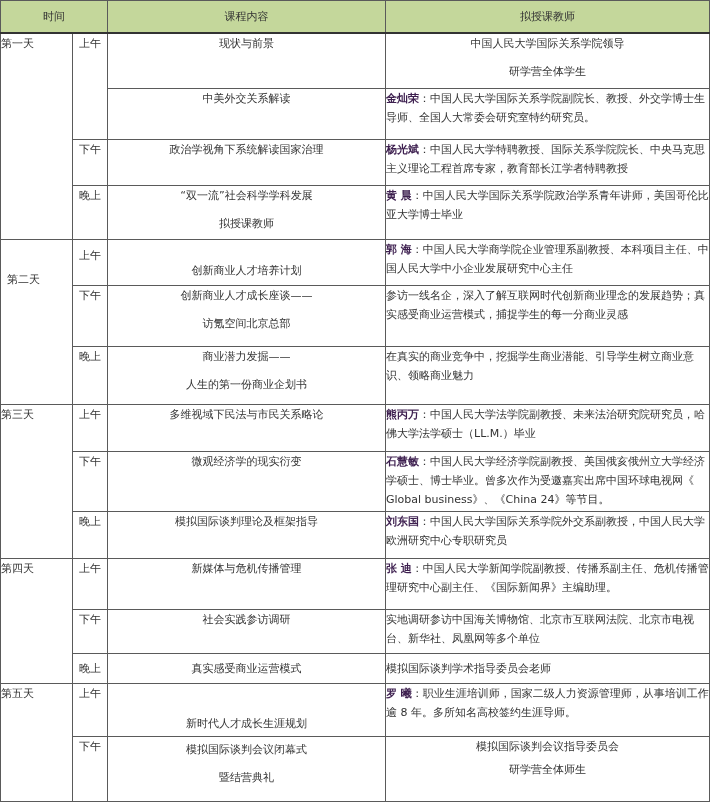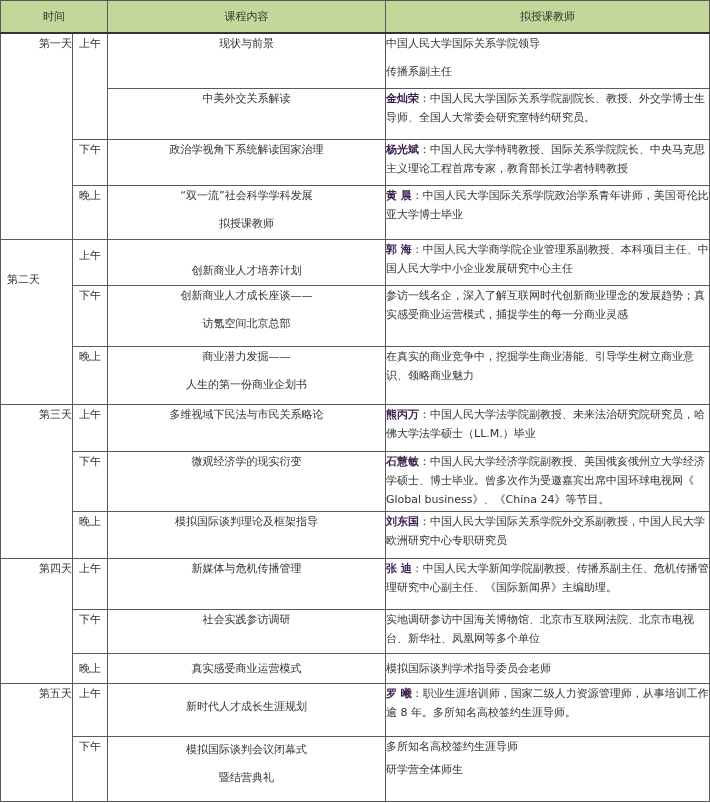--- a/index.html
+++ b/index.html
@@ -21,27 +21,27 @@
   }
   table.schedule thead th {
     background: #c4d79b;
     font-weight: normal;
     height: 31px;
     vertical-align: middle;
     text-align: center;
     color: #333333;
     border-bottom: 2px solid #333333;
   }
-  td.day { text-align: right; padding-top: 8px; }
+  td.day { text-align: left; padding-top: 8px; }
   td.day.mid { vertical-align: middle; text-align: left; padding-left: 6px; padding-top: 0; margin-left: 18px; }
   td.period { text-align: center; padding-top: 8px; }
   td.course { text-align: center; padding-top: 8px; }
   td.course .line + .line { margin-top: 9px; }
   td.teacher { text-align: left; padding: 8px 6px 4px 6px; }
-  td.teacher.center { }
+  td.teacher.center { text-align: center; }
   td.teacher.center .line + .line { margin-top: 9px; }
   .tname { font-weight: bold; color: #3d1f4f; }
   .bottom-border td { border-bottom: 3px solid #9a9a9a; }
 </style>
 </head>
 <body>
 
 <table class="schedule">
   <colgroup>
     <col style="width:72px">
@@ -59,21 +59,21 @@
   <tbody>
 
     <tr style="height:55px">
       <td rowspan="4" class="day">第一天</td>
       <td rowspan="2" class="period">上午</td>
       <td class="course">
         <div class="line">现状与前景</div>
       </td>
       <td class="teacher center">
         <div class="line">中国人民大学国际关系学院领导</div>
-        <div class="line">传播系副主任</div>
+        <div class="line">研学营全体学生</div>
       </td>
     </tr>
     <tr style="height:51px">
       <td class="course">
         <div class="line">中美外交关系解读</div>
       </td>
       <td class="teacher"><span class="tname">金灿荣</span><span>：中国人民大学国际关系学院副院长、教授、外交学博士生导师、全国人大常委会研究室特约研究员。</span></td>
     </tr>
     <tr style="height:46px">
       <td class="period">下午</td>
@@ -158,30 +158,30 @@
       <td class="period" style="padding-top:5px;">晚上</td>
       <td class="course" style="padding-top:5px;">
         <div class="line">真实感受商业运营模式</div>
       </td>
       <td class="teacher" style="padding-top:5px;"><span>模拟国际谈判学术指导委员会老师</span></td>
     </tr>
 
     <tr style="height:53px">
       <td rowspan="2" class="day">第五天</td>
       <td class="period">上午</td>
-      <td class="course" style="padding-top:13px;">
+      <td class="course" style="padding-top:30px;">
         <div class="line">新时代人才成长生涯规划</div>
       </td>
       <td class="teacher"><span class="tname">罗  曦</span><span>：职业生涯培训师，国家二级人力资源管理师，从事培训工作逾 8 年。多所知名高校签约生涯导师。</span></td>
     </tr>
     <tr class="bottom-border" style="height:65px">
       <td class="period">下午</td>
       <td class="course" style="padding-top:3px;">
         <div class="line">模拟国际谈判会议闭幕式</div>
         <div class="line">暨结营典礼</div>
       </td>
       <td class="teacher center">
-        <div class="line">多所知名高校签约生涯导师</div>
+        <div class="line">模拟国际谈判会议指导委员会</div>
         <div class="line" style="margin-top:4px;">研学营全体师生</div>
       </td>
     </tr>
   </tbody>
 </table>
 
 </body></html>

